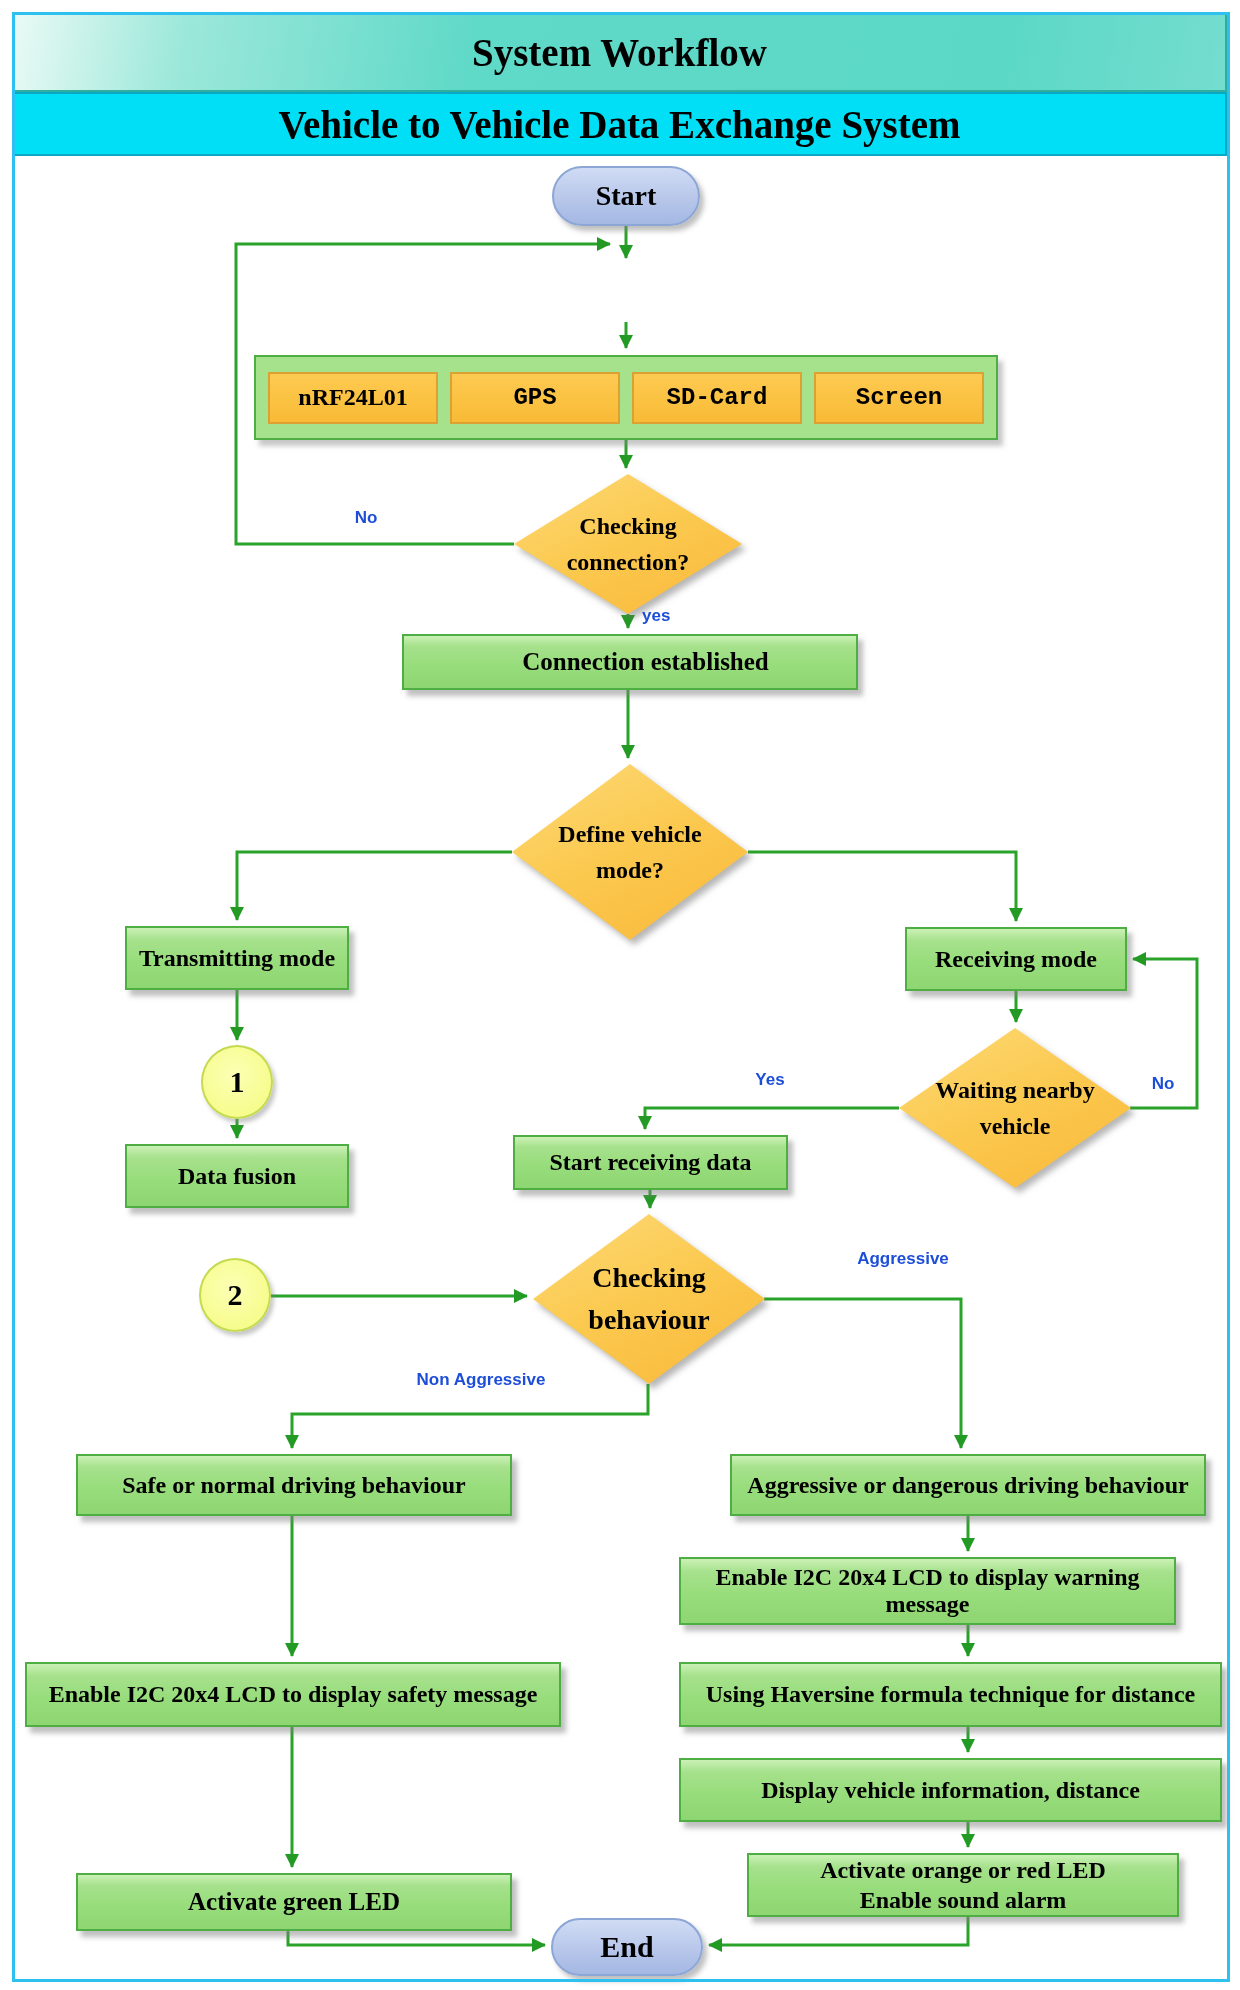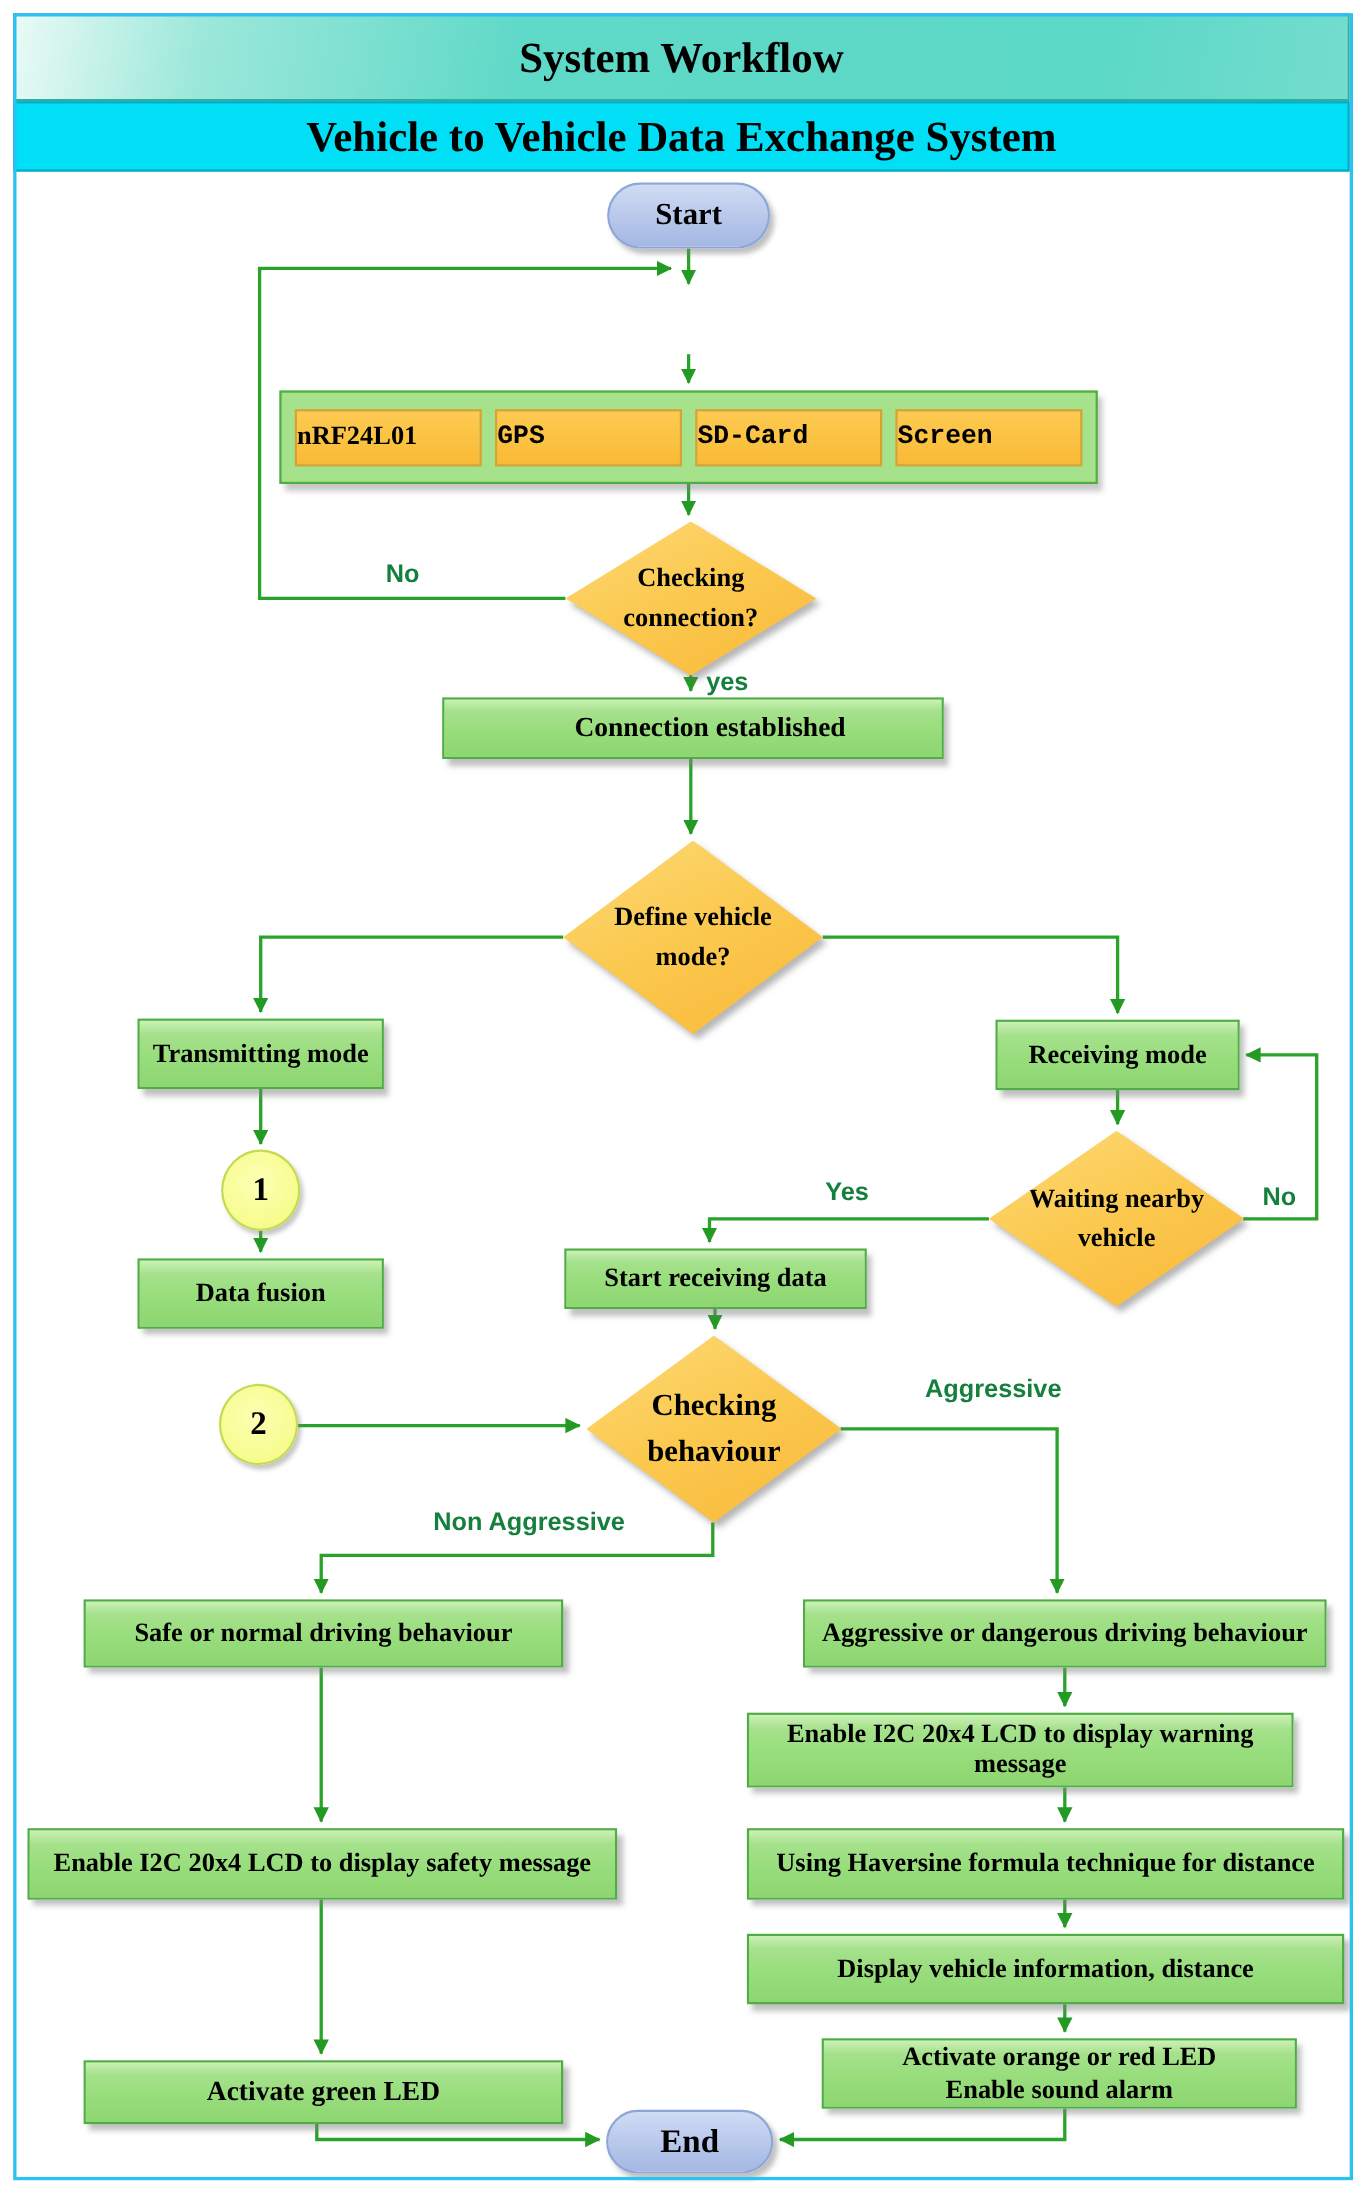--- a/index.html
+++ b/index.html
@@ -28,24 +28,24 @@
   .circle{background:radial-gradient(circle at 45% 40%,#fcffb4 0%,#f7fc8e 70%,#f2f87d 100%);
        border:2px solid #c4da50;border-radius:50%;box-shadow:3px 4px 4px rgba(130,130,130,0.45);
        font-size:30px;}
   .dwrap{position:absolute;filter:drop-shadow(4px 5px 3px rgba(110,110,110,0.5));}
   .diamond{width:100%;height:100%;clip-path:polygon(50% 0,100% 50%,50% 100%,0 50%);
        background:linear-gradient(155deg,#fdda78 0%,#fbc94f 48%,#f9b83a 100%);
        display:flex;align-items:center;justify-content:center;text-align:center;}
   .dtext{font-weight:bold;color:#000;line-height:1.5;}
   .orange{background:linear-gradient(180deg,#fdca52 0%,#fbc140 60%,#f9ba36 100%);
        border:2px solid #dba233;box-sizing:border-box;
-       display:flex;align-items:center;justify-content:flex-start;font-weight:bold;color:#000;}
+       display:flex;align-items:center;justify-content:center;font-weight:bold;color:#000;}
   .sans{font-family:Liberation Mono, monospace;}
   .elabel{position:absolute;font-family:"Liberation Sans","DejaVu Sans",sans-serif;
-       font-weight:bold;color:#15803d;font-size:23px;text-align:center;}
+       font-weight:bold;color:#1d4ed8;font-size:17px;text-align:center;}
   svg.conn{position:absolute;left:0;top:0;pointer-events:none;}
   
   .n-start{left:552px;top:166px;width:148px;height:60px;font-size:28px;}
   .n-init{left:403px;top:265px;width:440px;height:57px;font-size:24px;}
   .n-container{left:254px;top:355px;width:744px;height:85px;
        background:#a6e18c;border:2px solid #4fae43;box-shadow:5px 6px 5px rgba(130,130,130,0.45);
        display:flex;align-items:center;justify-content:space-between;padding:0 12px;}
   .comp{width:170px;height:52px;font-size:24px;}
   .n-diamond1{left:514px;top:474px;width:228px;height:140px;}
   .n-diamond1 .dtext{font-size:24px;width:170px;}

